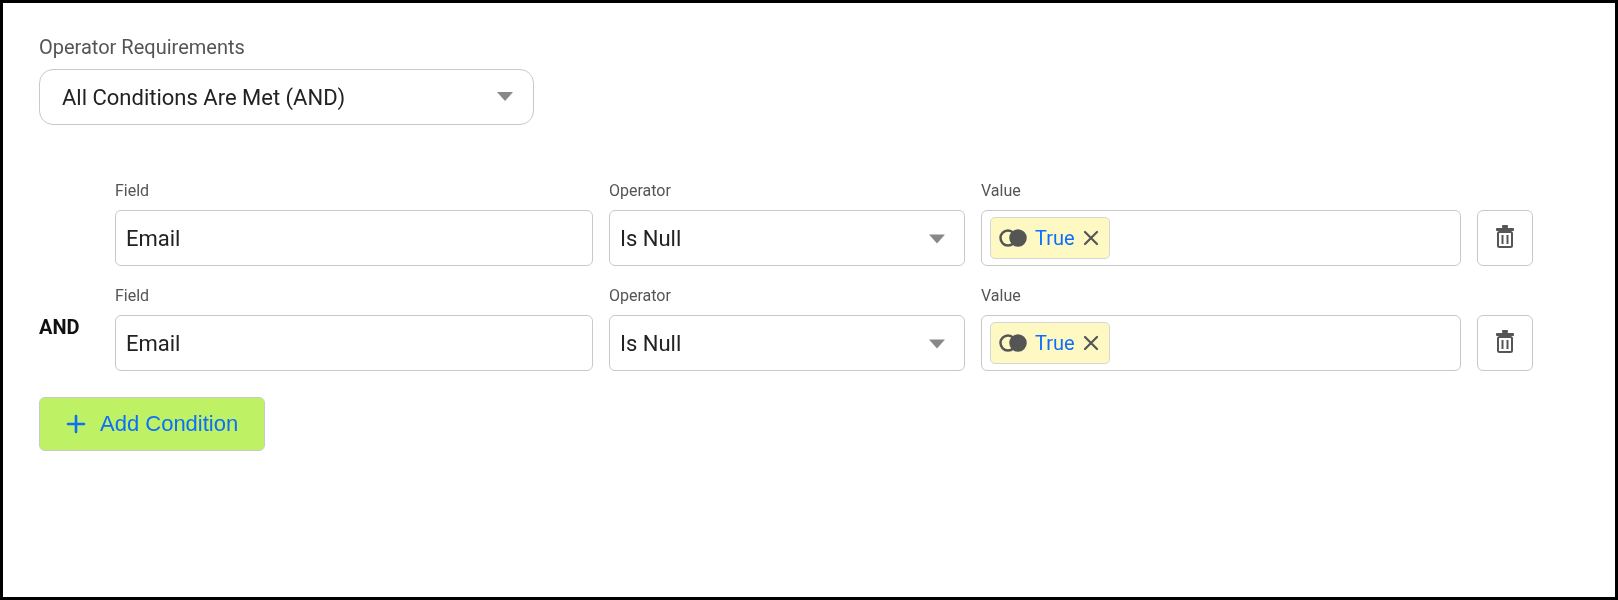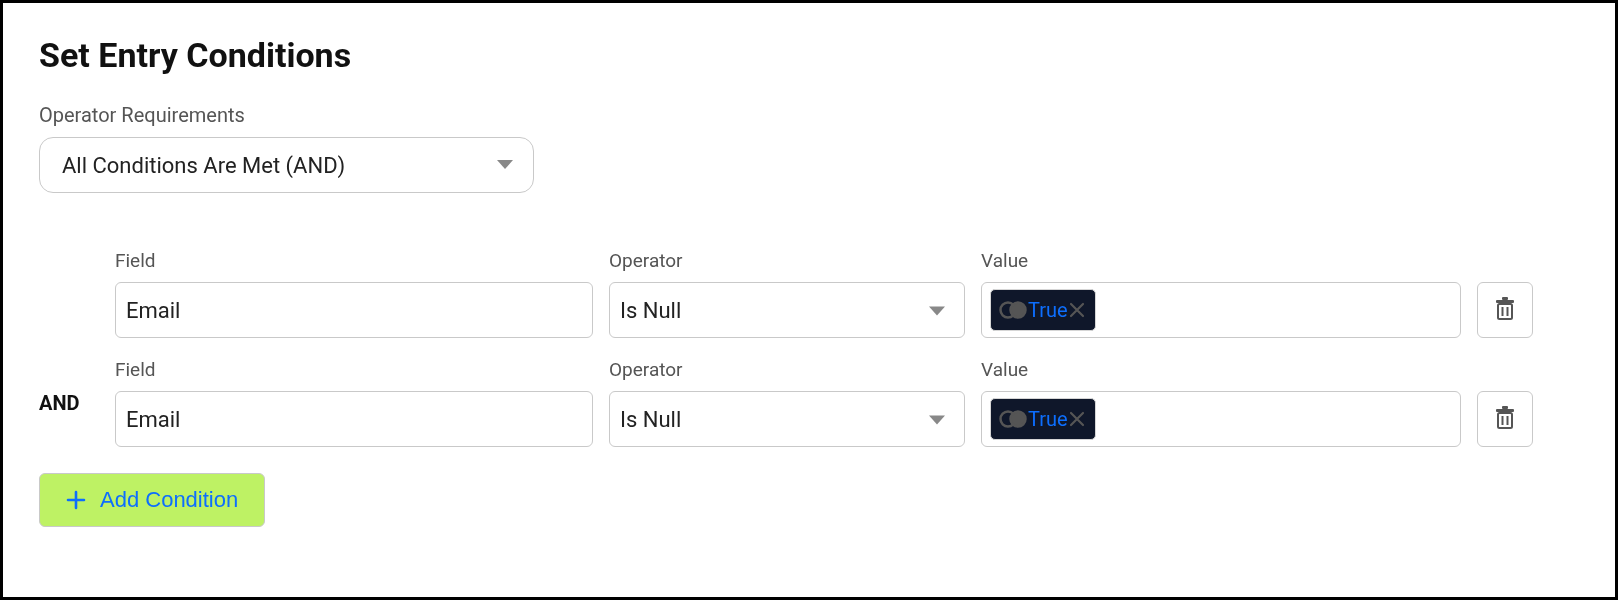--- a/index.html
+++ b/index.html
@@ -58,21 +58,21 @@
       gap: 16px;
     }
     .logic-col {
       width: 60px;
       display: flex;
       justify-content: flex-start;
       height: 56px;
     }
     .logic-text { font-weight: 700; font-size: 20px; color:#111; }
     .col { display: flex; flex-direction: column; }
-    .col-label { font-size: 19px; color: #555; margin-bottom: 10px; }
+    .col-label { font-size: 16px; color: #555; margin-bottom: 10px; }
     .field-col { width: 478px; }
     .op-col    { width: 356px; }
     .val-col   { width: 480px; }
     .input-ctrl {
       width: 100%;
       height: 56px;
       border: 1px solid #c9c9c9;
       border-radius: 6px;
       background: #fff;
       padding: 0 10px;
@@ -95,26 +95,26 @@
       border: 1px solid #c9c9c9;
       border-radius: 6px;
       background: #fff;
       padding: 6px 8px;
       display: flex;
       align-items: center;
     }
     .pill {
       display: inline-flex;
       align-items: center;
-      gap: 1px;
+      gap: 8px;
       height: 42px;
       border: 1px solid #d6d6d6;
       border-radius: 5px;
       padding: 0 10px 0 8px;
-      background: #0f172a;
+      background: #fef9c3;
     }
     .pill-icon { display:flex; align-items:center; }
     .pill-text { color: #0d6efd; font-size: 20px; }
     .pill-x { cursor: pointer; display:flex; align-items:center; }
     .delete-btn {
       width: 56px;
       height: 56px;
       border: 1px solid #c9c9c9;
       border-radius: 6px;
       background: #fff;
@@ -135,21 +135,20 @@
       padding: 0 26px;
       cursor: pointer;
     }
     .add-plus { color:#0d6efd; display:flex; align-items:center;}
     .add-text { color:#0d6efd; font-size: 22px; }
   </style>
 </head>
 <body>
 
 <div class="panel">
-  <h1 class="title">Set Entry Conditions</h1>
 
   <div class="req-label">Operator Requirements</div>
   <div class="select-wrap">
     <div class="select-ctrl">All Conditions Are Met (AND)</div>
     <span class="caret">
       <svg width="18" height="12" viewBox="0 0 18 12">
           <path d="M1 1 L9 10 L17 1 Z" fill="#888"></path>
         </svg>
     </span>
   </div>

